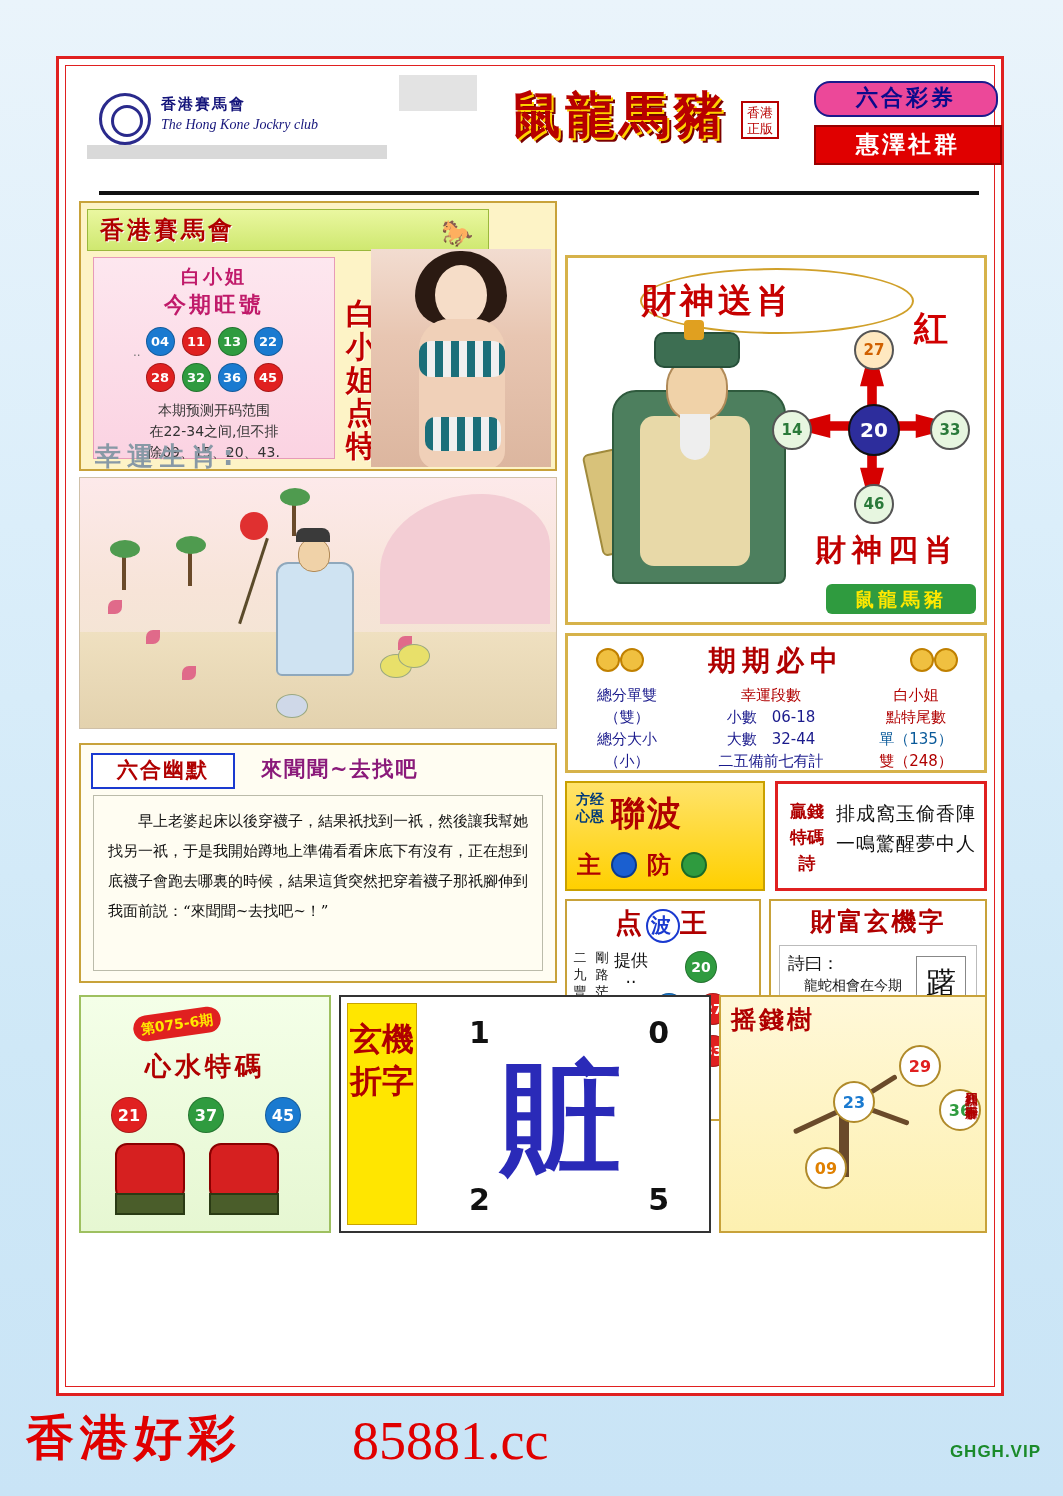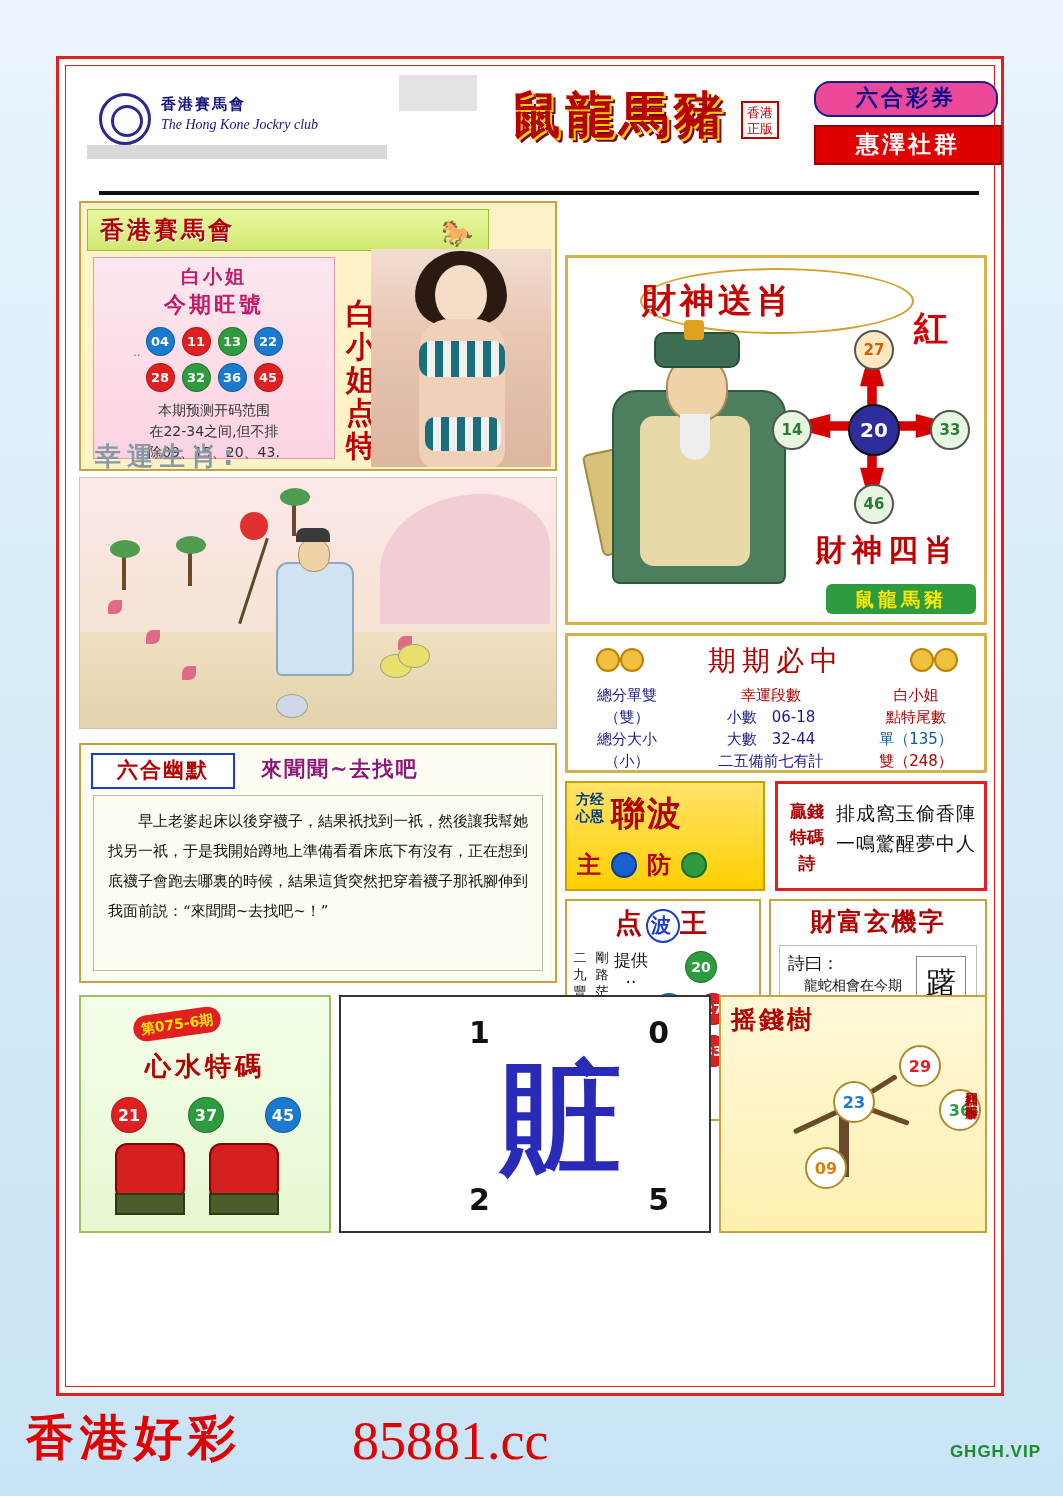--- a/index.html
+++ b/index.html
@@ -155,21 +155,21 @@
   .tree{position:absolute;width:4px;height:34px;background:#6a4a2a;}
   .leafy{position:absolute;width:30px;height:18px;background:#4f9b4f;border-radius:50%;}
   .blossom{position:absolute;width:14px;height:14px;background:#e06a8a;border-radius:50% 0 50% 0;}
   .stone{position:absolute;width:30px;height:22px;background:#cfd8b8;border:1px solid #9aa880;border-radius:50%;}
 
   
   .p-qiqi{
     position:absolute;left:506px;top:574px;width:422px;height:140px;
     background:#fff;border:3px solid #d6b24a;box-sizing:border-box;
   }
-  .qq-title{text-align:center;font-size:28px;font-weight:normal;color:#b00000;letter-spacing:6px;margin-top:6px;font-family:"DejaVu Serif",serif;}
+  .qq-title{text-align:center;font-size:28px;font-weight:bold;color:#b00000;letter-spacing:6px;margin-top:6px;font-family:"DejaVu Serif",serif;}
   .qq-coin{position:absolute;width:20px;height:20px;border-radius:50%;background:#f0c040;border:2px solid #c08000;}
   .qq-grid{display:flex;margin-top:4px;font-size:15px;color:#1a1a8c;}
   .qq-c1{width:118px;text-align:center;line-height:22px;}
   .qq-c2{width:170px;line-height:22px;color:#b00000;text-align:center;}
   .qq-c3{width:120px;text-align:center;line-height:22px;color:#0a5a9a;}
   .qq-c2 .hi{color:#1a1a8c;}
 
   
   .p-fang{
     position:absolute;left:506px;top:722px;width:200px;height:110px;
@@ -495,20 +495,21 @@
       <div class="ball" style="background:#2f9b3f">37</div>
       <div class="ball" style="background:#1a7ad0">45</div>
     </div>
     <div class="fist" style="left:34px;top:146px;"></div>
     <div class="cuff" style="left:34px;top:196px;"></div>
     <div class="fist" style="left:128px;top:146px;"></div>
     <div class="cuff" style="left:128px;top:196px;"></div>
   </div>
 
   <div class="p-zhe">
+    <div class="zhe-left">玄機折字</div>
     <div class="zhe-num" style="left:128px;top:18px;">1</div>
     <div class="zhe-num" style="right:40px;top:18px;">0</div>
     <div class="zhe-num" style="left:128px;bottom:14px;">2</div>
     <div class="zhe-num" style="right:40px;bottom:14px;">5</div>
     <div class="zhe-big">賍</div>
   </div>
 
   <div class="p-tree">
     <div class="tr-title">摇錢樹</div>
     <div class="tr-trunk"></div>

